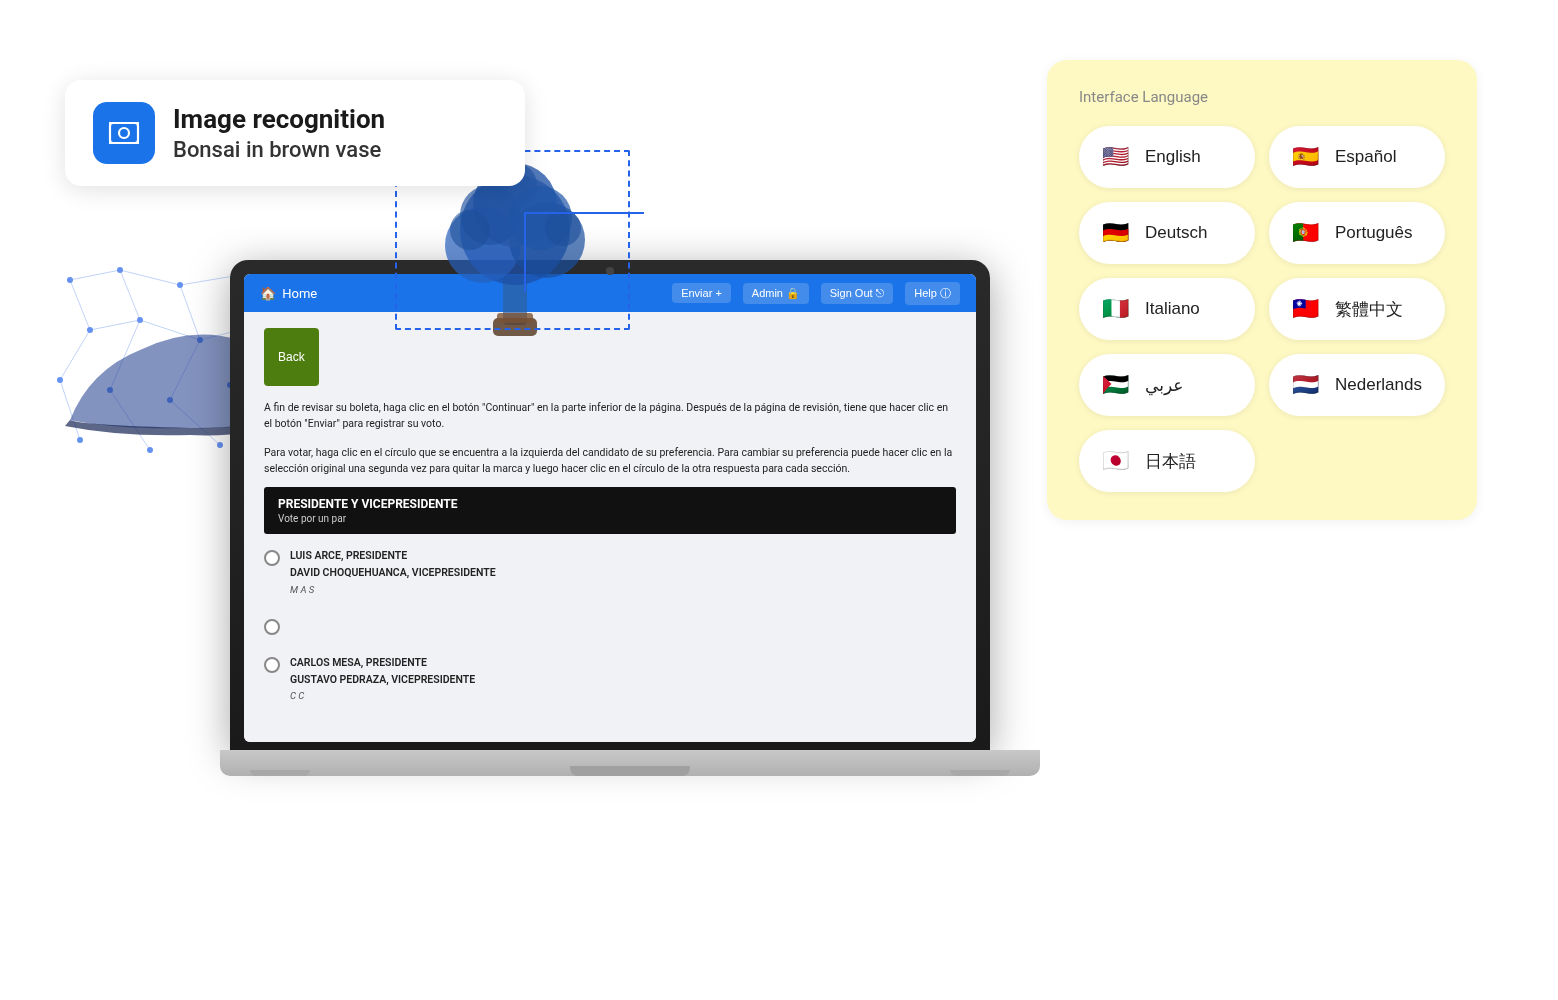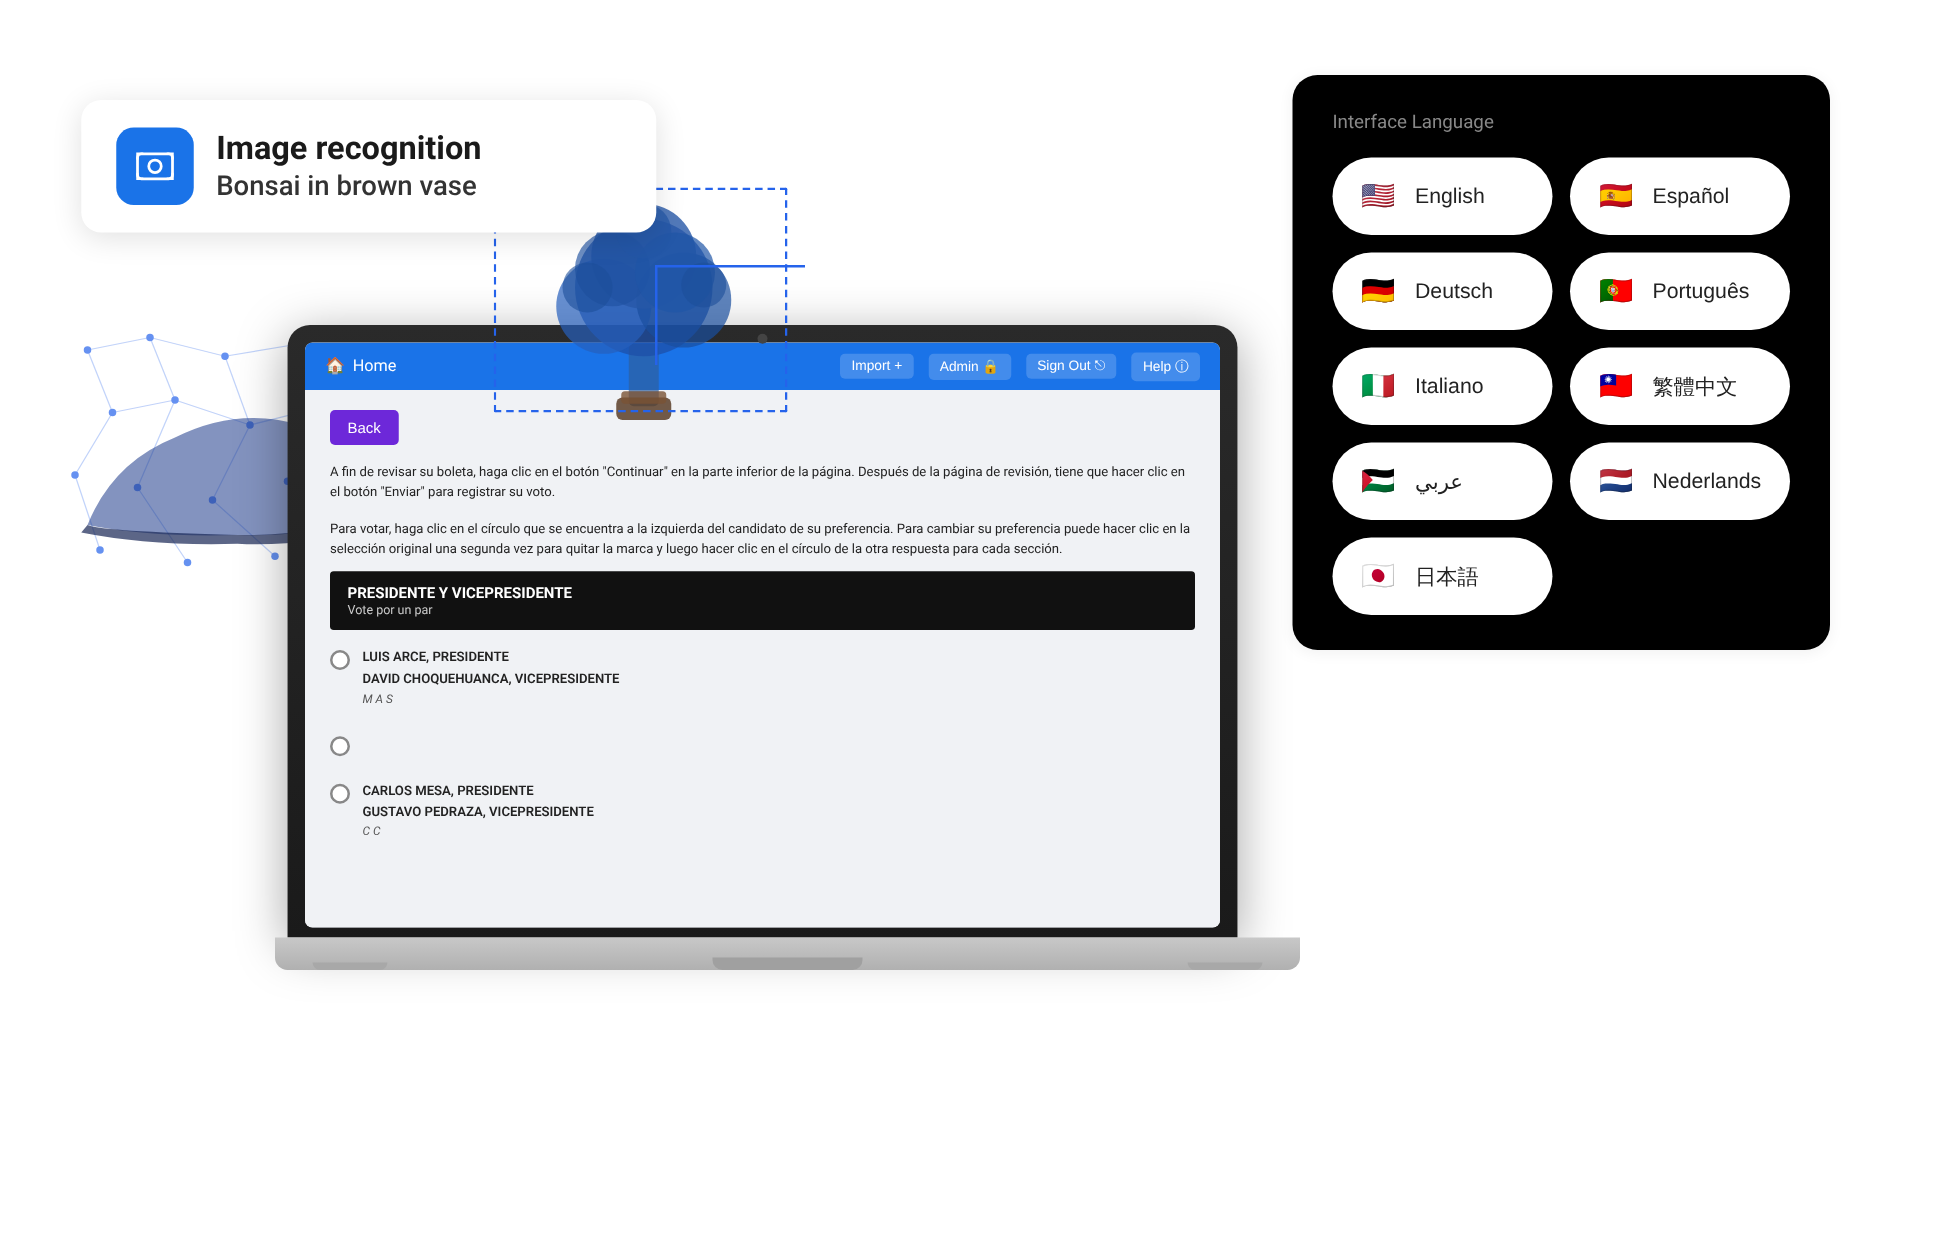--- a/index.html
+++ b/index.html
@@ -83,22 +83,22 @@
       left: 40px;
       width: 290px;
       height: 230px;
       z-index: 5;
     }
 
     
     .language-panel {
       position: absolute;
       top: 60px;
-      right: 94px;
-      background: #000000;
+      right: 81px;
+      background: #fef9c3;
       border-radius: 20px;
       padding: 28px 32px;
       width: 430px;
       z-index: 10;
       box-shadow: 0 2px 12px rgba(0,0,0,0.06);
     }
     .language-panel-title {
       font-size: 15px;
       color: #888;
       margin-bottom: 20px;
@@ -251,25 +251,25 @@
     }
 
     
     .ballot-content {
       flex: 1;
       background: #f0f2f5;
       overflow: hidden;
       padding: 16px 20px;
     }
     .back-btn {
-      background: #6d28d9;
+      background: #4d7c0f;
       color: white;
       border: none;
       border-radius: 4px;
-      padding: 7px 14px;
+      padding: 22px 14px;
       font-size: 12px;
       cursor: pointer;
       margin-bottom: 14px;
     }
     .ballot-instructions {
       font-size: 10.5px;
       color: #222;
       line-height: 1.55;
       margin-bottom: 10px;
     }
@@ -488,21 +488,21 @@
     <div class="laptop-camera-dot"></div>
     <div class="laptop-screen-inner">
       <div class="screen-content">
 
         <div class="navbar">
           <div class="navbar-left">
             <span class="navbar-home-icon">🏠</span>
             <span>Home</span>
           </div>
           <div class="navbar-right" id="navbar-btns">
-          <button class="navbar-btn">Import +</button>
+          <button class="navbar-btn">Enviar +</button>
               <button class="navbar-btn">Admin 🔒</button>
               <button class="navbar-btn">Sign Out ⎋</button>
               <button class="navbar-btn">Help ⓘ</button>
             </div>
         </div>
 
         <div class="ballot-content">
           <button class="back-btn">Back</button>
           <p class="ballot-instructions" style="margin-bottom:12px;">A fin de revisar su boleta, haga clic en el botón "Continuar" en la parte inferior de la página. Después de la página de revisión, tiene que hacer clic en el botón "Enviar" para registrar su voto.</p>
           <p class="ballot-instructions">Para votar, haga clic en el círculo que se encuentra a la izquierda del candidato de su preferencia. Para cambiar su preferencia puede hacer clic en la selección original una segunda vez para quitar la marca y luego hacer clic en el círculo de la otra respuesta para cada sección.</p>

